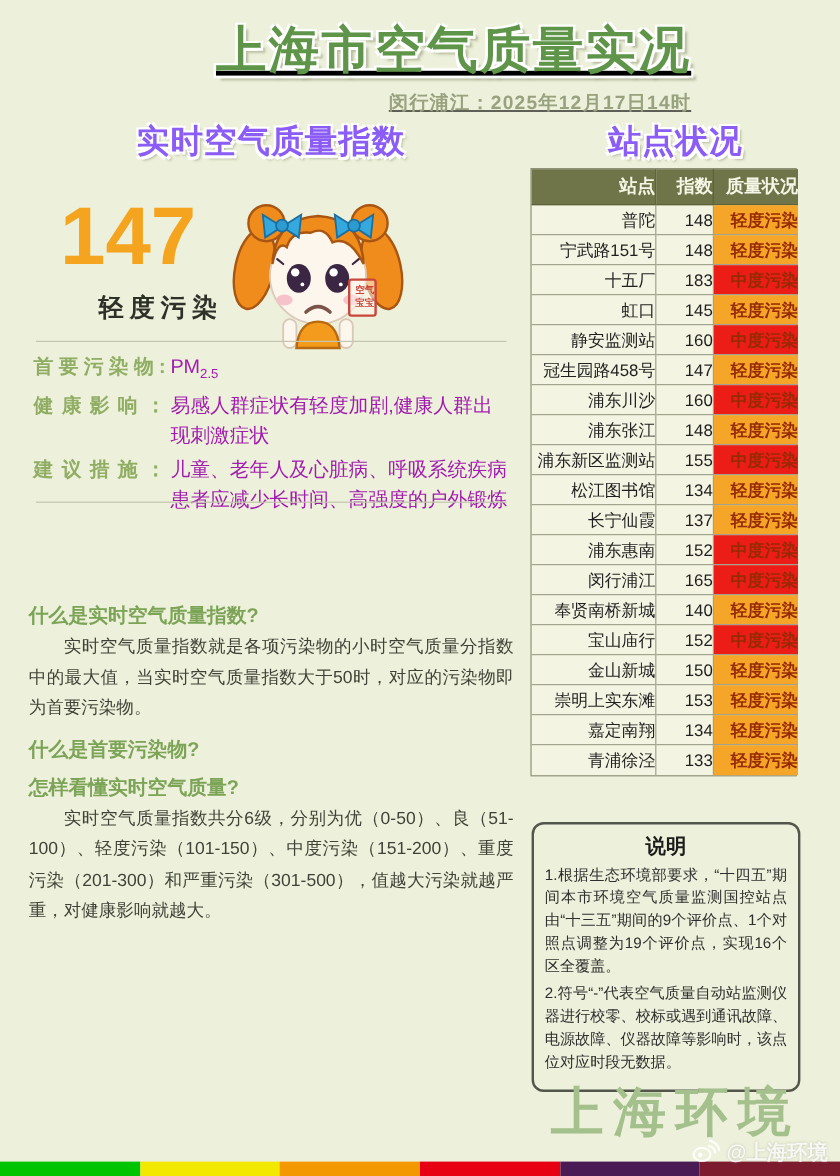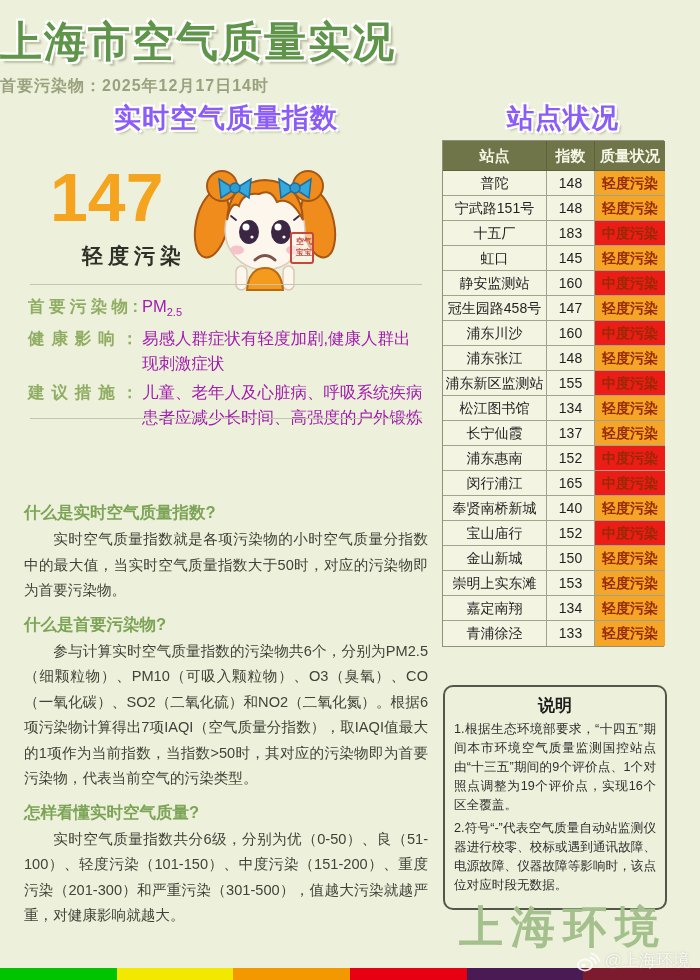--- a/index.html
+++ b/index.html
@@ -1,20 +1,20 @@
 <!DOCTYPE html>
 <html><head>
 <meta charset="utf-8">
 <style>
   * { margin:0; padding:0; box-sizing:border-box; }
   body { font-family:"Liberation Sans", sans-serif; background:#d8d8d0; }
   .poster { position:relative; width:700px; height:980px; background:#edf0da; overflow:hidden; }
 
   
-  .header { position:absolute; top:14px; left:0; width:576px; text-align:left; }
+  .header { position:absolute; top:14px; left:0; width:576px; text-align:right;text-decoration:underline; }
   .main-title { font-size:42px; font-weight:900; color:#5f9549; letter-spacing:2px;
     text-shadow:-2px -2px 0 #fff, 2px -2px 0 #fff, -2px 2px 0 #fff, 2px 2px 0 #fff, 4px 4px 2px rgba(120,128,90,.45); }
   .publish-time { margin-top:6px; font-size:16px; font-weight:700; color:#98a27e; letter-spacing:1px; }
 
   .big-title { text-align:center; font-size:27px; font-weight:900; color:#8b5cf6; letter-spacing:1px;
     text-shadow:-2px -2px 0 #fff, 2px -2px 0 #fff, -2px 2px 0 #fff, 2px 2px 0 #fff, 3px 3px 2px rgba(120,128,90,.45); }
 
   
   .left-col { position:absolute; left:24px; top:100px; width:404px; height:860px; }
   .aqi-title { position:absolute; top:0; left:0; width:100%; }
@@ -34,46 +34,46 @@
   .knowledge-title { position:absolute; top:352px; left:0; width:100%; font-size:25px; }
   .qa { position:absolute; top:392px; left:0; width:404px; }
   .qa-q { font-size:16.5px; font-weight:700; color:#7ca457; margin:10px 0 3px; }
   .qa-a { font-size:14.6px; line-height:1.75; color:#3f4337; text-indent:2em; text-align:justify; }
 
   
   .right-col { position:absolute; left:437px; top:100px; width:252px; height:860px; }
   .stations-title { position:absolute; top:0; left:0; width:100%; }
   .station-table { position:absolute; top:40px; left:5px; width:222px; border:1px solid #8e9279; background:#f3f4e2; }
   .trow { display:grid; grid-template-columns:104px 48px 70px; }
-  .trow > div { border-right:1px solid #a0a48e; border-bottom:1px solid #a0a48e; text-align:center; overflow:hidden; white-space:nowrap; }
+  .trow > div { border-right:1px solid #a0a48e; border-bottom:1px solid #a0a48e; text-align:right; overflow:hidden; white-space:nowrap; }
   .trow > div:last-child { border-right:none; }
   .thead > div { background:#6f7549; color:#f6f6e6; height:30px; line-height:30px; font-size:15px; font-weight:700; border-color:#5d6239; }
   .tbody .trow > div { height:25px; line-height:25px; font-size:14px; color:#1f1f1f; }
   .tbody .trow:last-child > div { border-bottom:none; }
   .status-cell { font-weight:700; color:#962a04 !important; }
   .notes { position:absolute; top:585px; left:6px; width:224px; border:2px solid #53564a; border-radius:10px; padding:7px 9px 8px; }
   .notes-title { text-align:center; font-size:17px; font-weight:700; color:#1c1c1c; margin-bottom:3px; }
   .note-item { font-size:12.6px; line-height:1.5; color:#2e2e2e; text-align:justify; margin-bottom:5px; }
   .brand { position:absolute; top:798px; left:0; width:252px; text-align:center; font-family:"Liberation Serif", serif;
     font-size:44px; font-weight:600; color:#a4c08c; letter-spacing:8px; white-space:nowrap; }
 
   
-  .watermark { position:absolute; right:10px; bottom:8px; display:flex; align-items:flex-end; gap:5px; z-index:5;
-    color:rgba(255,255,255,.85); font-size:17px; font-weight:400; text-shadow:0 0 2px rgba(150,150,130,.55); }
+  .watermark { position:absolute; right:10px; bottom:8px; display:flex; align-items:flex-start; gap:5px; z-index:5;
+    color:rgba(255,255,255,.85); font-size:17px; font-weight:700; text-shadow:0 0 2px rgba(150,150,130,.55); }
   .stripe { position:absolute; left:0; bottom:0; width:700px; height:12px; display:flex; }
   .stripe > div { flex:1; height:100%; }
 </style>
 </head>
 <body>
 
 <div class="poster">
 
   <div class="header">
     <div class="main-title">上海市空气质量实况</div>
-    <div class="publish-time">首要污染物：2025年12月17日14时</div>
+    <div class="publish-time">闵行浦江：2025年12月17日14时</div>
   </div>
 
   <div class="left-col">
     <div class="big-title aqi-title">实时空气质量指数</div>
 
     <div class="aqi-display">
       <div class="aqi-value">147</div>
       <div class="aqi-level">轻度污染</div>
 
       <svg class="mascot" viewBox="0 0 150 140">
@@ -127,21 +127,20 @@
       </div>
     </div>
 
     <div class="divider div2"></div>
 
 
     <div class="qa">
       <div class="qa-q">什么是实时空气质量指数?</div>
       <div class="qa-a">实时空气质量指数就是各项污染物的小时空气质量分指数中的最大值，当实时空气质量指数大于50时，对应的污染物即为首要污染物。</div>
       <div class="qa-q">什么是首要污染物?</div>
-      <div class="qa-a">参与计算实时空气质量指数的污染物共6个，分别为PM2.5（细颗粒物）、PM10（可吸入颗粒物）、O3（臭氧）、CO（一氧化碳）、SO2（二氧化硫）和NO2（二氧化氮）。根据6项污染物计算得出7项IAQI（空气质量分指数），取IAQI值最大的1项作为当前指数，当指数&gt;50时，其对应的污染物即为首要污染物，代表当前空气的污染类型。</div>
       <div class="qa-q">怎样看懂实时空气质量?</div>
       <div class="qa-a">实时空气质量指数共分6级，分别为优（0-50）、良（51-100）、轻度污染（101-150）、中度污染（151-200）、重度污染（201-300）和严重污染（301-500），值越大污染就越严重，对健康影响就越大。</div>
     </div>
   </div>
 
   <div class="right-col">
     <div class="big-title stations-title">站点状况</div>
 
     <div class="station-table">
       <div class="trow thead">

